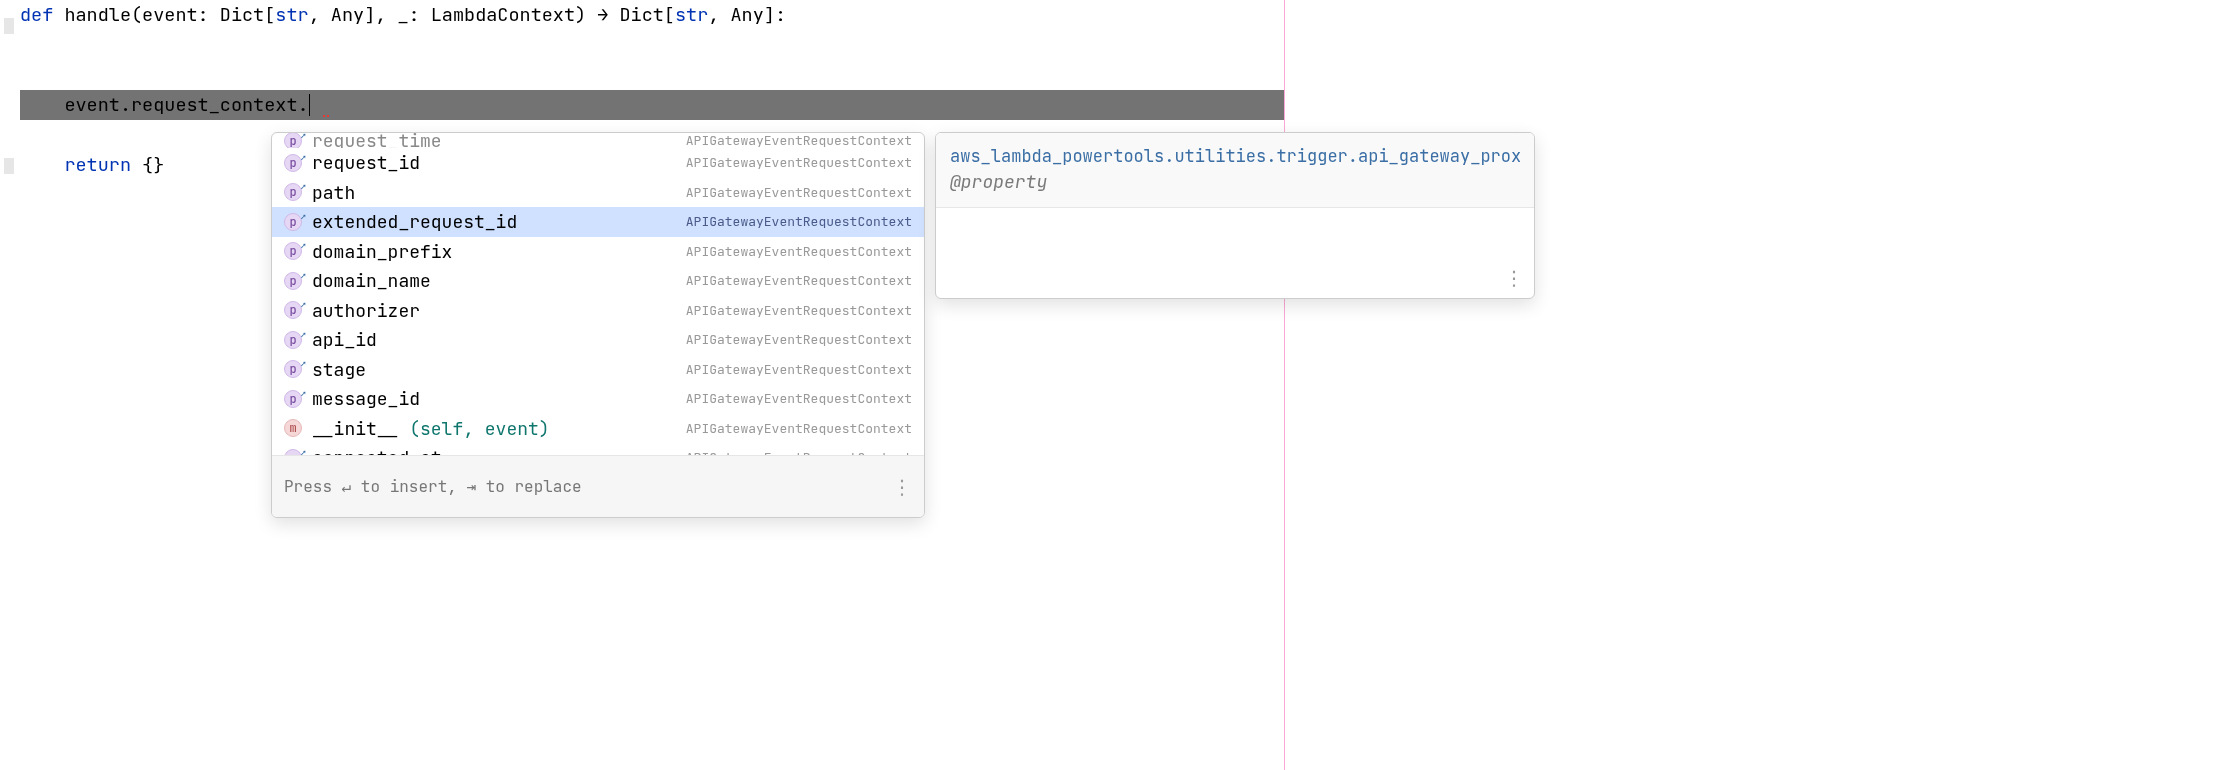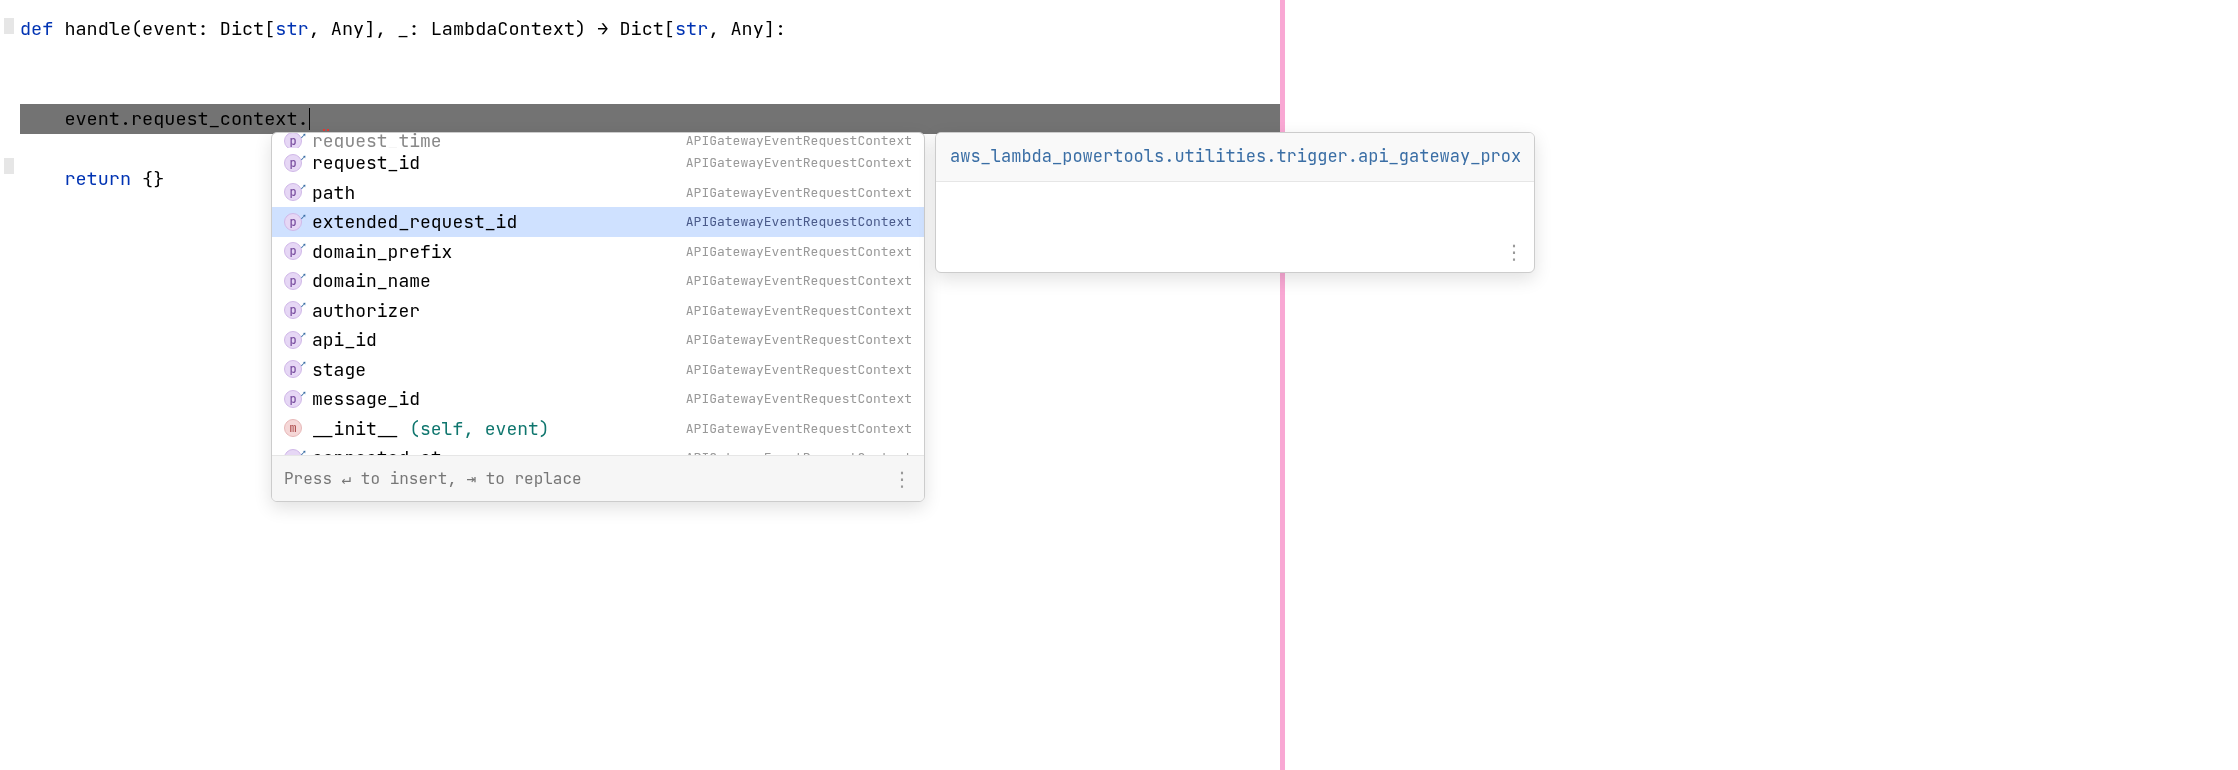--- a/index.html
+++ b/index.html
@@ -8,26 +8,26 @@
     font-size: 18px;
     background: #ffffff;
     color: #000000;
     width: 2238px;
     height: 770px;
     position: relative;
     overflow: hidden;
   }
   .editor-area {
     position: relative;
-    padding-top: 14px;
+    padding-top: 0;
     padding-left: 20px;
     line-height: 30px;
     width: 1285px;
     height: 770px;
-    border-right: 5px solid #f9a8d4;
+    border-right: 1px solid #f9a8d4;
   }
   .gutter-marker {
     position: absolute;
     left: 4px;
     top: 18px;
     width: 10px;
     height: 16px;
     background: #d6d6d6;
     opacity: 0.6;
   }
@@ -150,21 +150,21 @@
   }
   .item-type {
     margin-left: auto;
     color: #999999;
     font-size: 13px;
     white-space: nowrap;
   }
   .completion-footer {
     border-top: 1px solid #e6e6e6;
     background: #f6f6f6;
-    padding: 12px 12px;
+    padding: 20px 12px;
     font-size: 16px;
     color: #777;
     display: flex;
     align-items: center;
     justify-content: space-between;
   }
   .footer-dots, .doc-dots {
     color: #999;
     font-size: 20px;
     line-height: 10px;
@@ -301,17 +301,18 @@
     </div>
   <div class="completion-footer">
     <span>Press ↵ to insert, ⇥ to replace</span>
     <span class="footer-dots">⋮</span>
   </div>
 </div>
 
 <div class="doc-popup">
   <div class="doc-header">
     <div class="doc-module"><a class="doc-link">aws_lambda_powertools.utilities.trigger.api_gateway_proxy_e</a></div>
+    <div class="doc-decorator">@property</div>
   </div>
   <div class="doc-body">
     <div class="doc-dots-wrap"><span class="doc-dots">⋮</span></div>
   </div>
 </div>
 
 </body></html>

